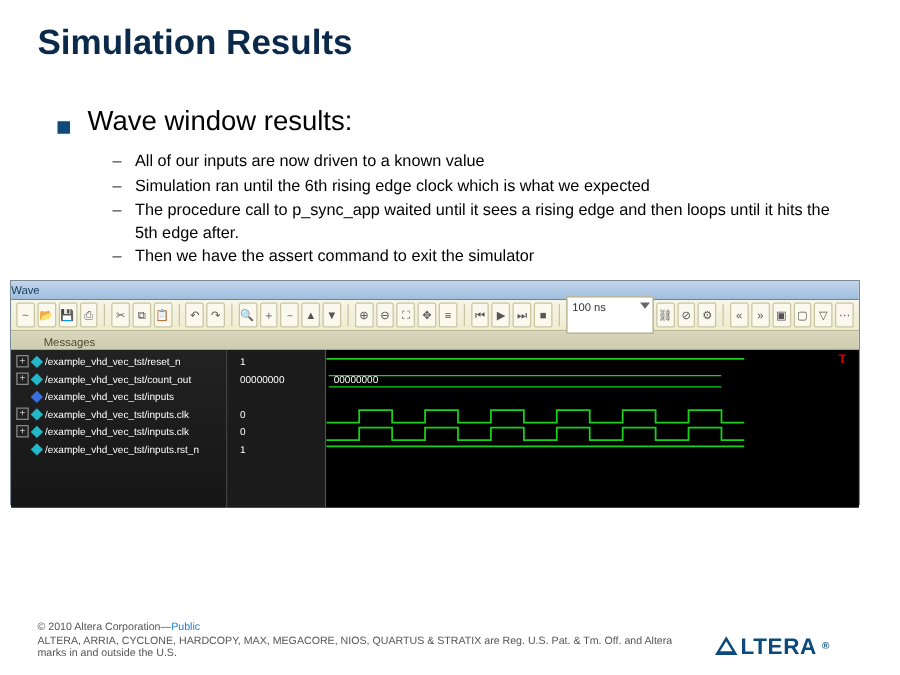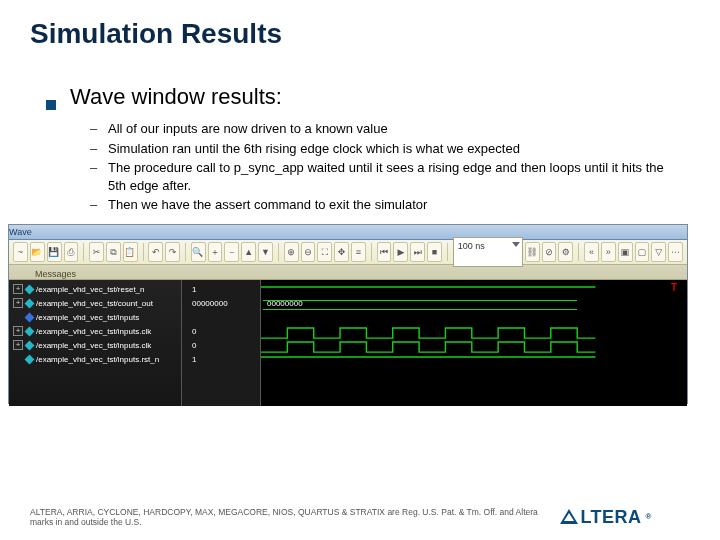--- a/index.html
+++ b/index.html
@@ -27,21 +27,21 @@
     color: #0b2a4a;
   }
   .body {
     position: absolute;
     left: 46px;
     top: 84px;
     right: 30px;
   }
   .lvl1 {
     display: flex;
-    align-items: flex-end;
+    align-items: center;
     gap: 14px;
     margin-bottom: 10px;
   }
   .sqbullet {
     width: 10px; height: 10px;
     background: #0b4a7a;
     margin-top: 9px;
     flex: 0 0 auto;
   }
   .lvl1-text {
@@ -231,21 +231,21 @@
     left: 30px;
     right: 30px;
     bottom: 12px;
     font-size: 8.5px;
     color: #555;
     line-height: 1.25;
   }
   .footer .pub { color: #1a7fd6; }
   .logo {
     position: absolute;
-    right: 14px;
+    right: 2px;
     bottom: 0;
     font-family: Arial, sans-serif;
     font-size: 18px;
     font-weight: 700;
     color: #0b4a7a;
     letter-spacing: 0.5px;
     display: flex;
     align-items: center;
     gap: 2px;
   }
@@ -436,20 +436,23 @@
         <div class="wave-row" style="top:74px;">
           <svg class="clk-svg" viewBox="0 0 420 14" preserveAspectRatio="none">
             <polyline points="0,3 330,3" fill="none" stroke="#1ad11a" stroke-width="1.4"></polyline>
           </svg>
         </div>
       </div>
     </div>
   </div>
 
   <div class="footer">
+    <div>
+      <span>© 2010 Altera Corporation—</span><span class="pub">Public</span>
+    </div>
     <div style="max-width:520px;">ALTERA, ARRIA, CYCLONE, HARDCOPY, MAX, MEGACORE, NIOS, QUARTUS &amp; STRATIX are Reg. U.S. Pat. &amp; Tm. Off. and Altera marks in and outside the U.S.</div>
     <div class="logo">
       <span class="tri"></span>
       <span>LTERA</span>
       <span class="reg">®</span>
     </div>
   </div>
 
 </div>
 

